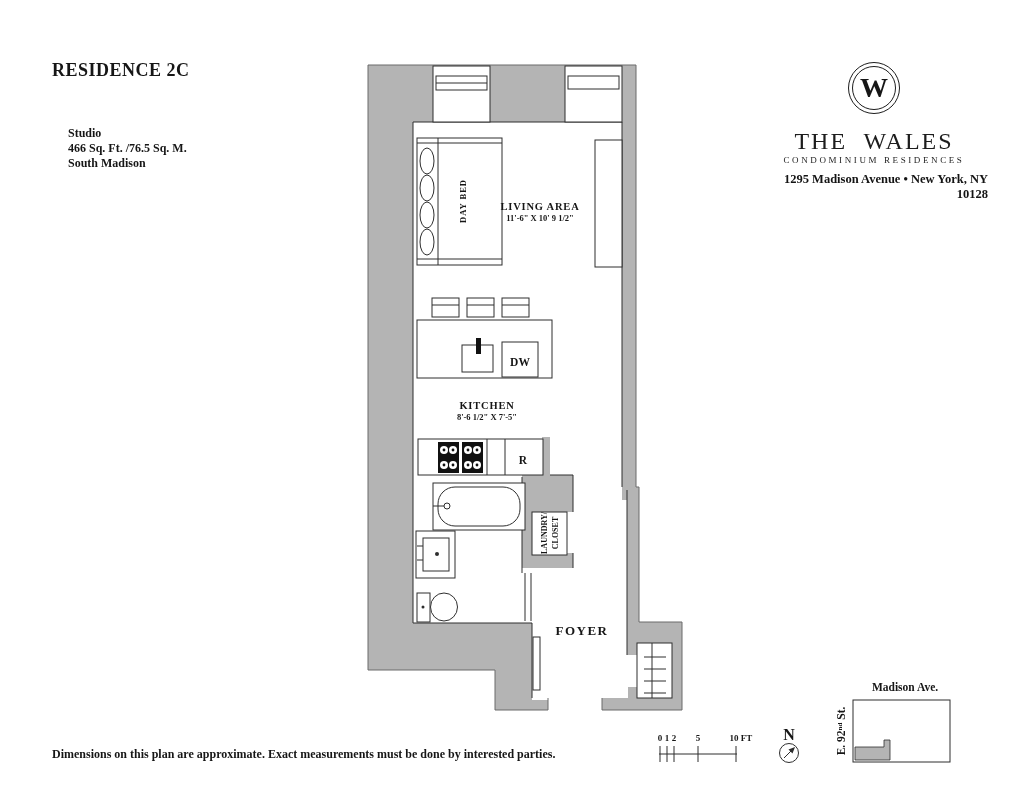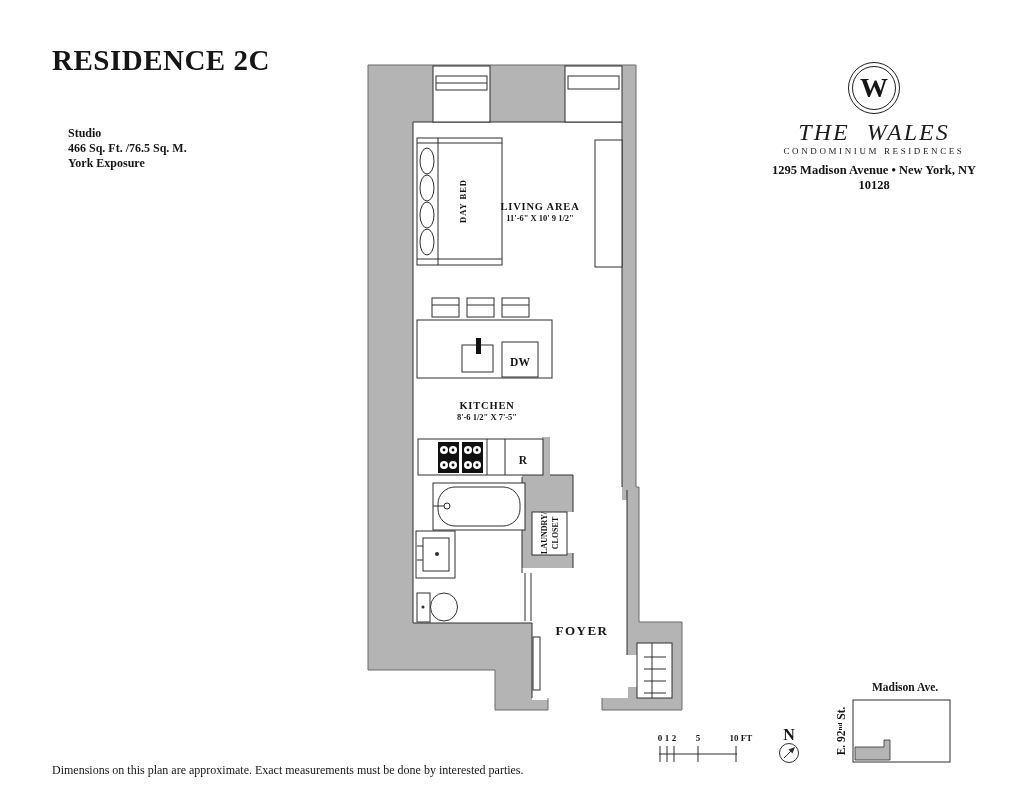--- a/index.html
+++ b/index.html
@@ -2,50 +2,50 @@
 <html><head>
 <meta charset="utf-8">
 <style>
   html,body{margin:0;padding:0;}
   body{
     width:1035px;height:800px;background:#ffffff;overflow:hidden;position:relative;
     font-family:"Liberation Serif", serif;color:#161616;
   }
   .abs{position:absolute;}
   
-  #res-title{left:52px;top:44px;font-size:29px;font-weight:bold;letter-spacing:.5px;}
+  #res-title{left:52px;top:60px;font-size:18px;font-weight:bold;letter-spacing:.5px;}
   #res-sub{left:68px;top:126px;font-size:12px;font-weight:bold;line-height:15px;}
   
   #brand{left:760px;top:62px;width:228px;text-align:center;}
   #brand-logo{width:50px;height:50px;border:1.5px solid #1d1d1d;border-radius:50%;margin:0 auto;
     display:flex;align-items:center;justify-content:center;}
   #brand-logo-inner{width:42px;height:42px;border:1px solid #1d1d1d;border-radius:50%;
     display:flex;align-items:center;justify-content:center;font-size:28px;font-weight:bold;}
-  #brand-name{margin-top:5px;font-size:24px;letter-spacing:2px;word-spacing:9px;color:#1d1d1d;font-style:italic;}
+  #brand-name{margin-top:14px;font-size:24px;letter-spacing:2px;word-spacing:9px;color:#1d1d1d;}
   #brand-tagline{font-size:9px;letter-spacing:2.6px;color:#1d1d1d;}
-  #brand-address{margin-top:7px;font-size:12.5px;font-weight:bold;color:#141414;}
-  
-  #disclaimer{left:52px;top:747px;font-size:12px;font-weight:normal;margin-top:16px;}
+  #brand-address{margin-top:7px;font-size:12.5px;font-weight:bold;color:#141414;text-align:right;}
+  
+  #disclaimer{left:52px;top:747px;font-size:12px;font-weight:bold;}
   
   #plan-svg{left:0;top:0;}
   #plan-svg text{font-family:"Liberation Serif", serif;font-weight:bold;fill:#161616;}
   .wall{fill:#b4b4b4;}
   .ln{stroke:#2e2e2e;stroke-width:1;fill:none;}
   .outl{stroke:#6a6a6a;stroke-width:1;fill:none;}
   .fx{fill:#ffffff;stroke:#2e2e2e;stroke-width:1;}
   .fxn{fill:none;stroke:#2e2e2e;stroke-width:1;}
 </style>
 </head>
 <body>
 
 <div class="abs" id="res-title">RESIDENCE 2C</div>
 <div class="abs" id="res-sub">
   <div>Studio</div>
   <div>466 Sq. Ft. /76.5 Sq. M.</div>
-  <div>York Exposure</div>
+  <div>South Madison</div>
 </div>
 
 <div class="abs" id="brand">
   <div id="brand-logo">
     <div id="brand-logo-inner">W</div>
   </div>
   <div id="brand-name">THE WALES</div>
   <div id="brand-tagline">CONDOMINIUM RESIDENCES</div>
   <div id="brand-address">1295 Madison Avenue • New York, NY 10128</div>
 </div>

